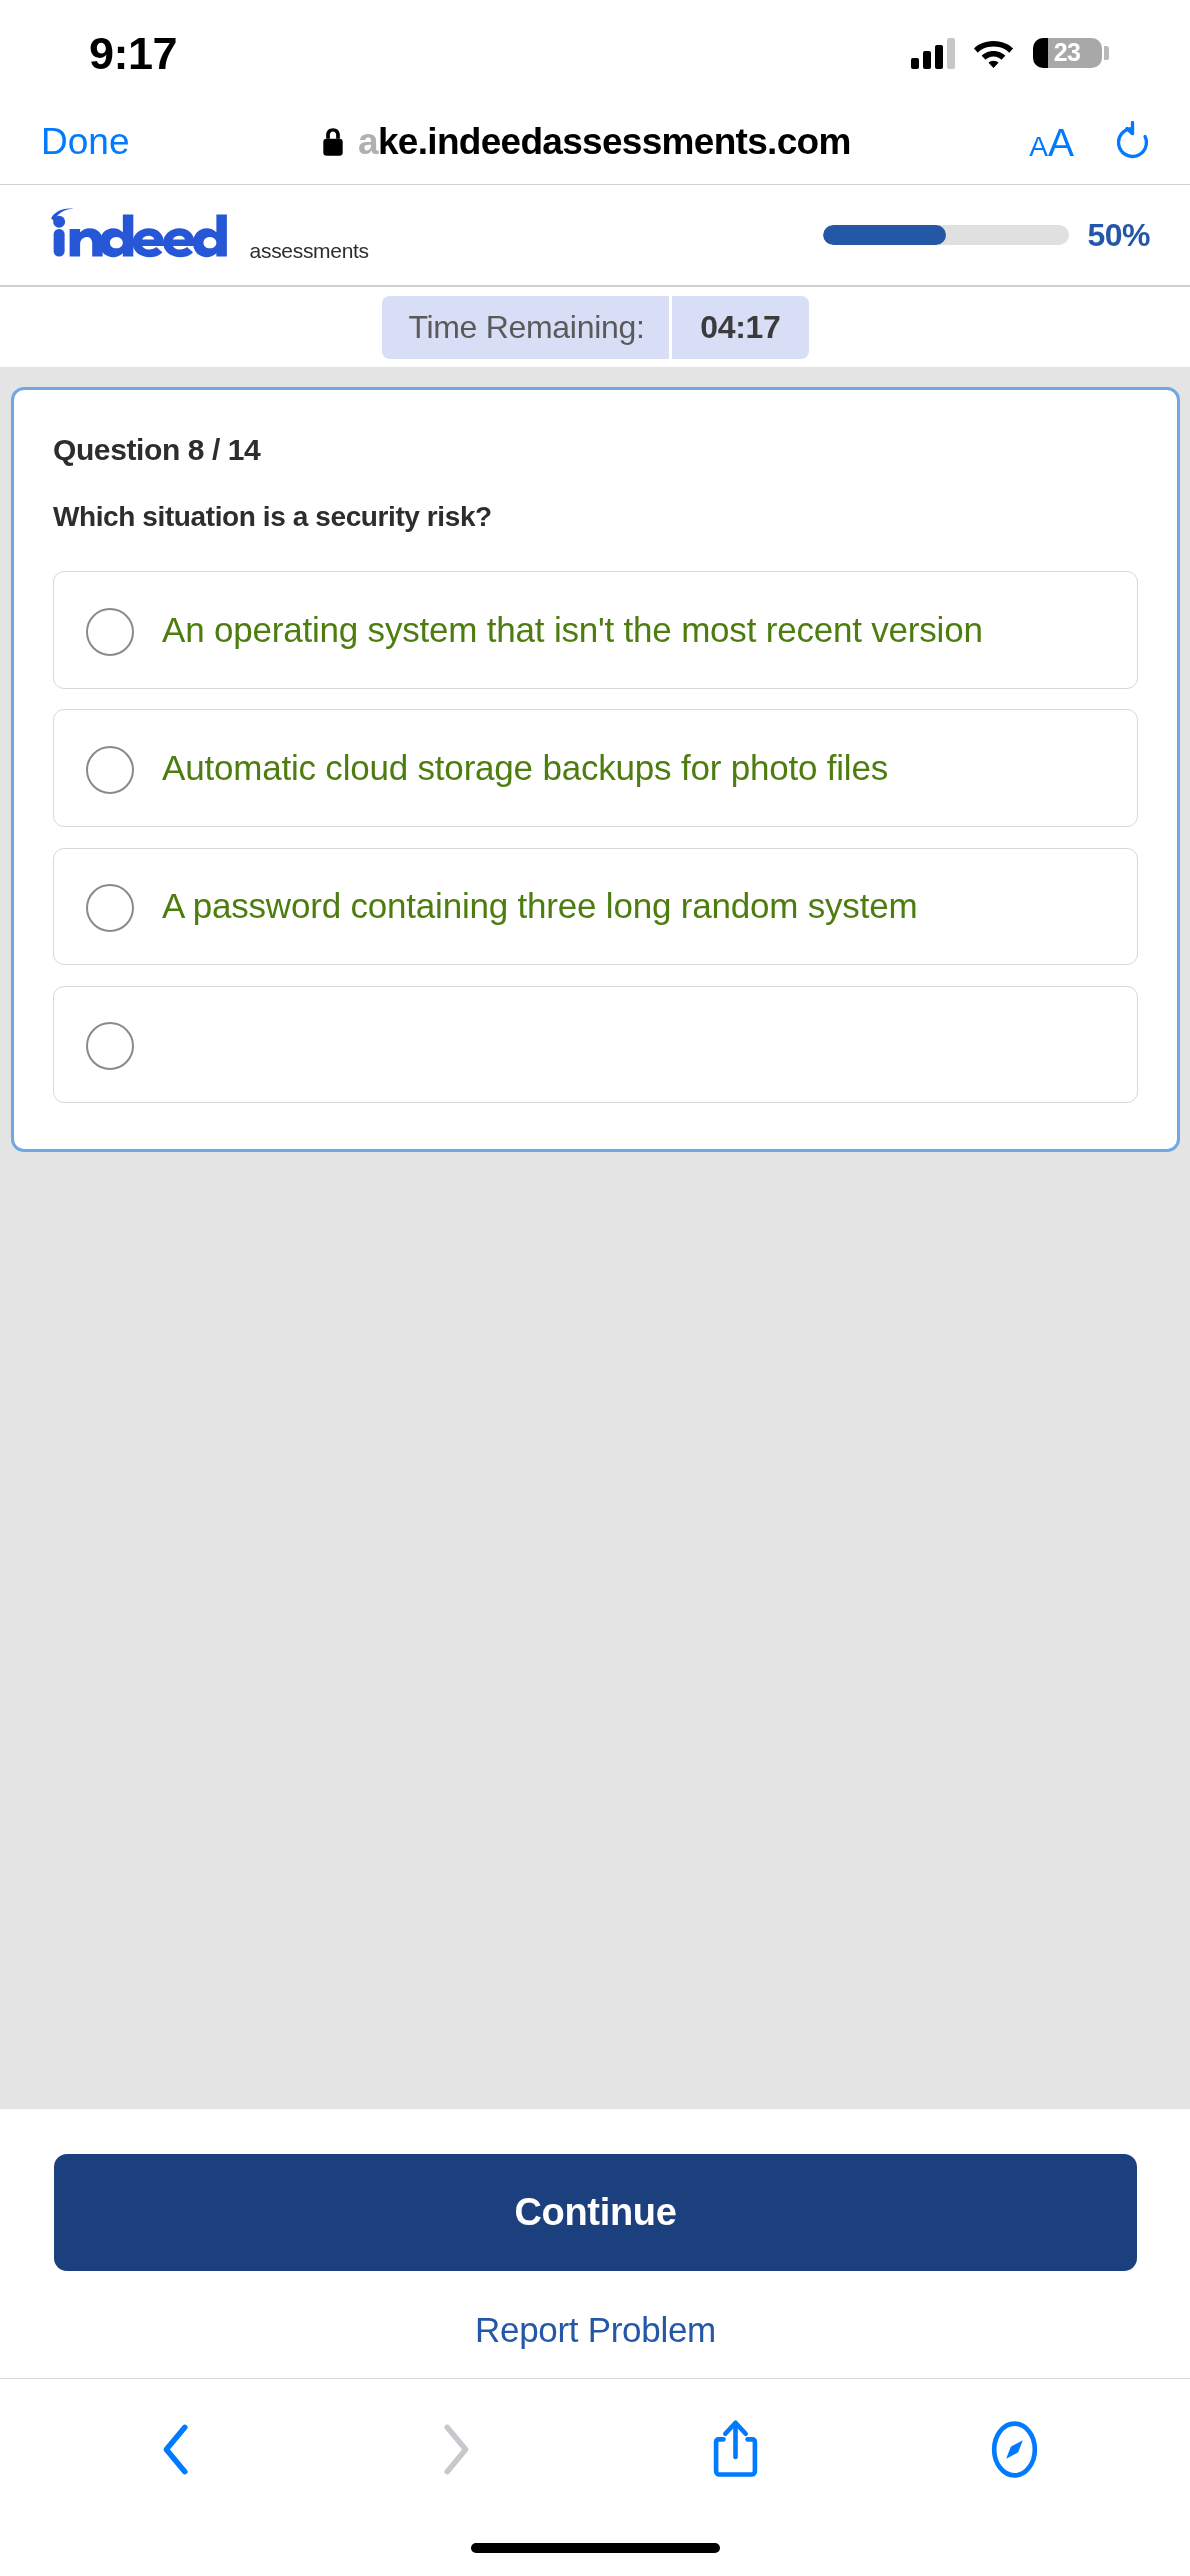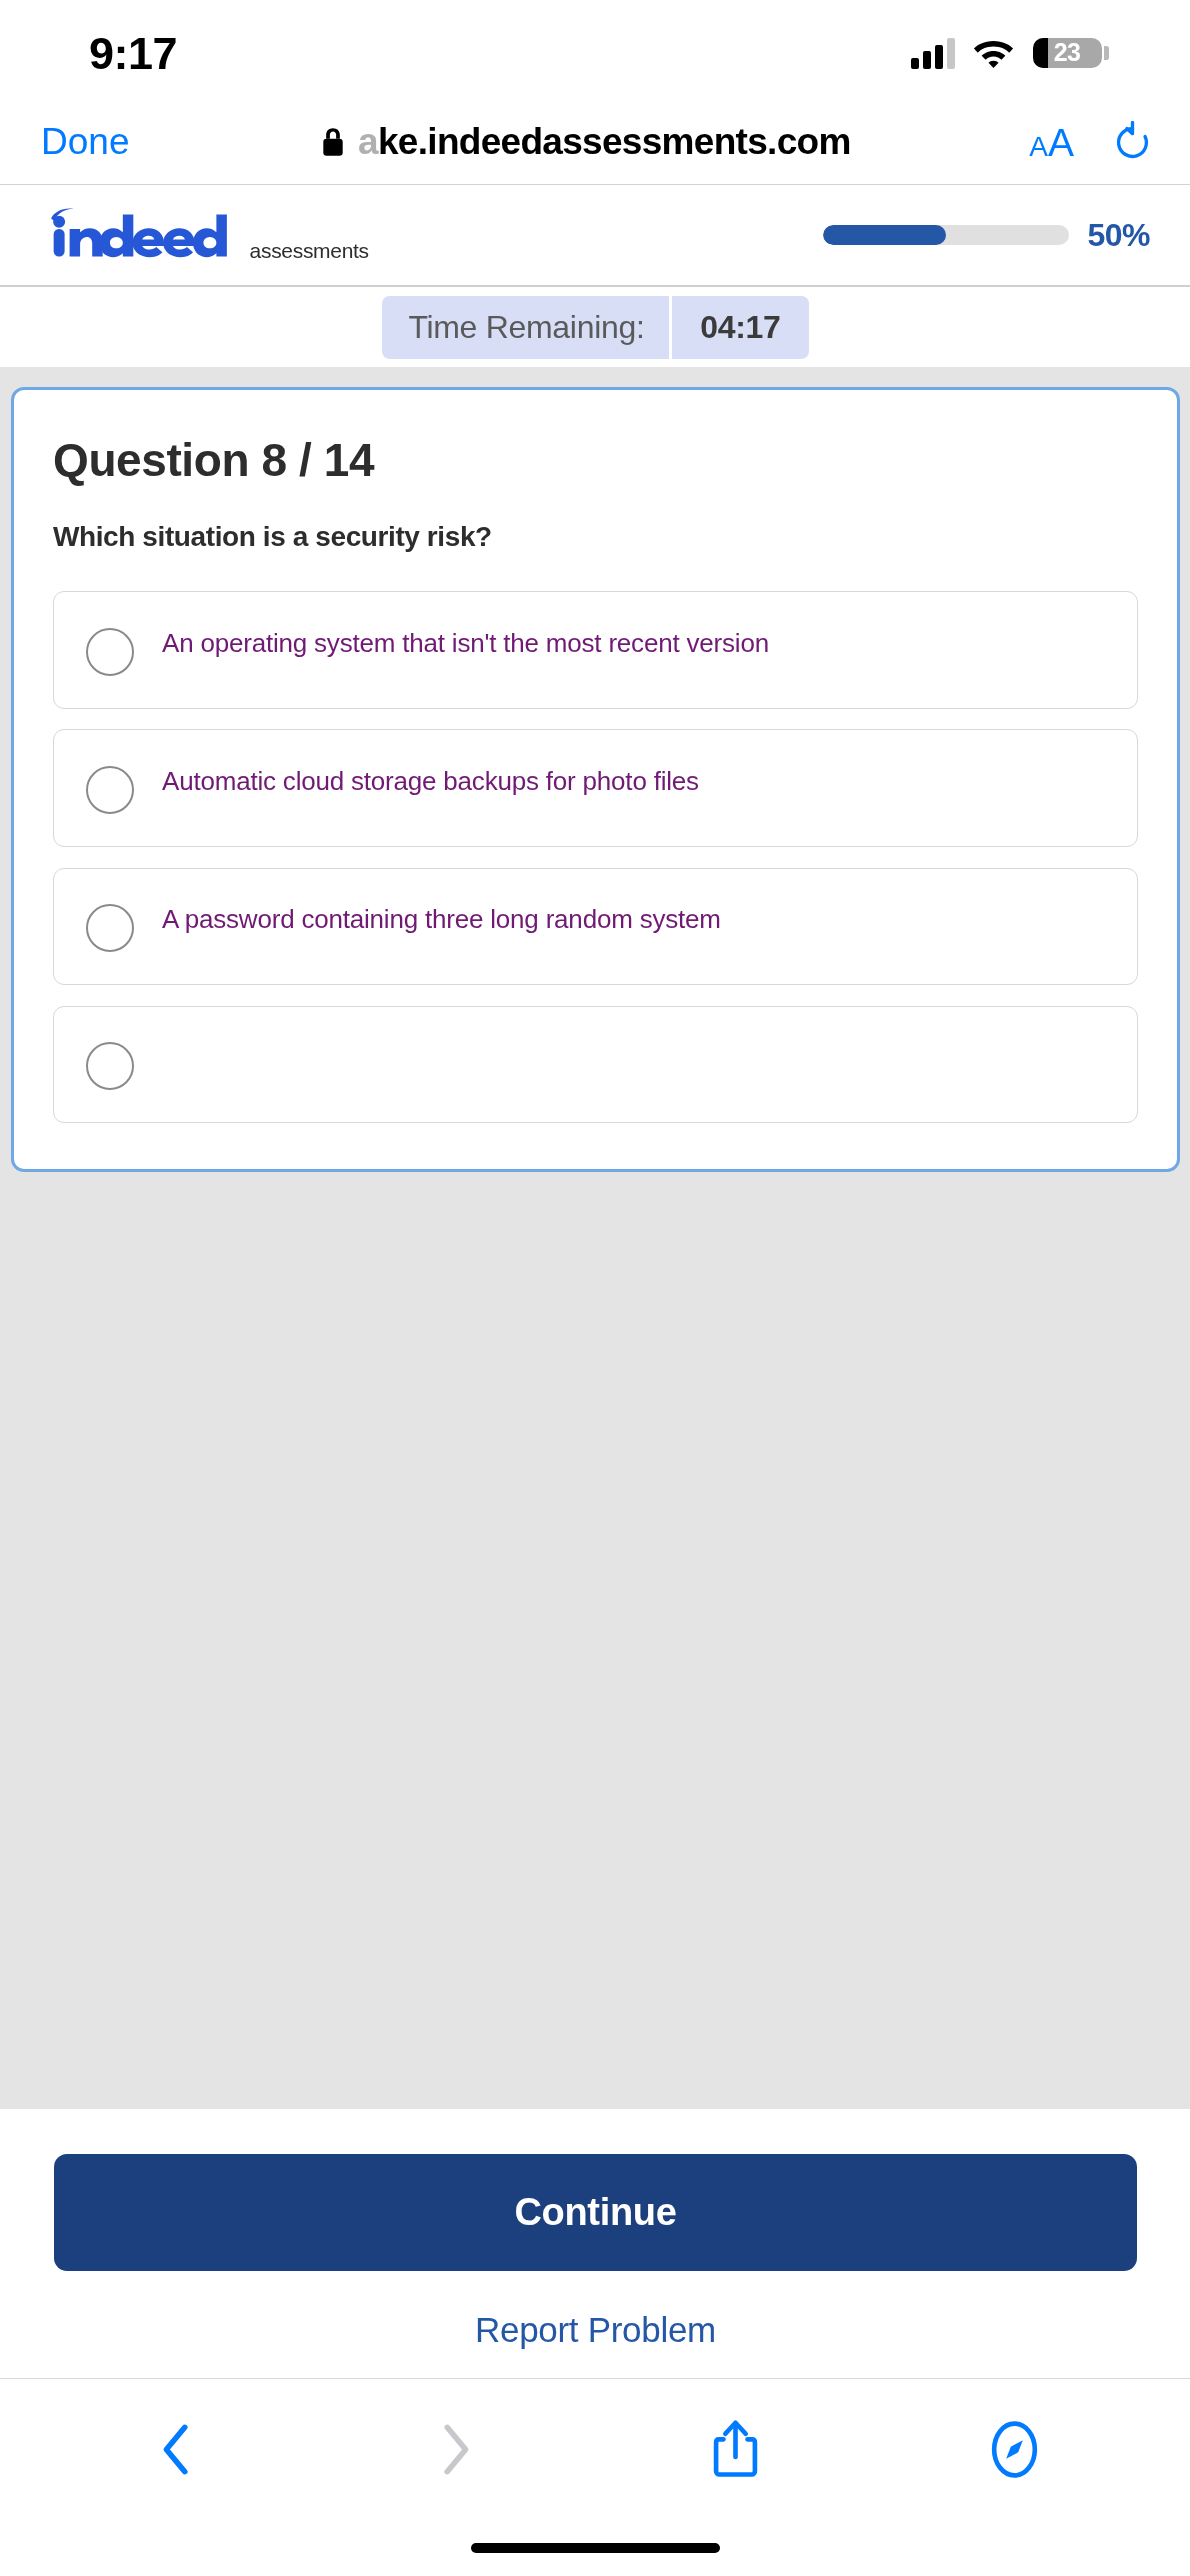--- a/index.html
+++ b/index.html
@@ -127,21 +127,21 @@
     overflow:hidden;
   }
   .qcard {
     background:#ffffff;
     border:3.7px solid #6fa8e4;
     border-radius:13px;
     padding:43px 39px 46px 39px;
     max-height:1515px;
   }
   .q-number {
-    font-size:46px; font-weight:bold; color:#2d2d2d;
+    font-size:30px; font-weight:bold; color:#2d2d2d;
     letter-spacing:-0.4px; margin-bottom:32px;
   }
   .q-text {
     font-size:28px; font-weight:bold; color:#2d2d2d;
     letter-spacing:-0.4px; margin-bottom:37px; line-height:1.25;
   }
   .options { display:flex; flex-direction:column; gap:20.4px; }
   .option {
     display:flex; align-items:flex-start; gap:28px;
     border:1.9px solid #d8d8d8; border-radius:11px;
@@ -149,21 +149,21 @@
     background:#ffffff;
     min-height:102px;
   }
   .radio {
     flex:0 0 auto;
     width:48px; height:48px; border-radius:50%;
     border:2.3px solid #8a8a8a; background:#ffffff;
     margin-top:3.7px;
   }
   .opt-text {
-    font-size:26px; color:#701a75; line-height:1.38;
+    font-size:35px; color:#4d7c0f; line-height:1.38;
     letter-spacing:-0.2px; padding-top:1.9px;
   }
 
   
   .footer {
     flex:0 0 auto;
     background:#ffffff;
     padding:45px 54px 28px 54px;
     border-bottom:1.4px solid #d8d8d8;
   }

